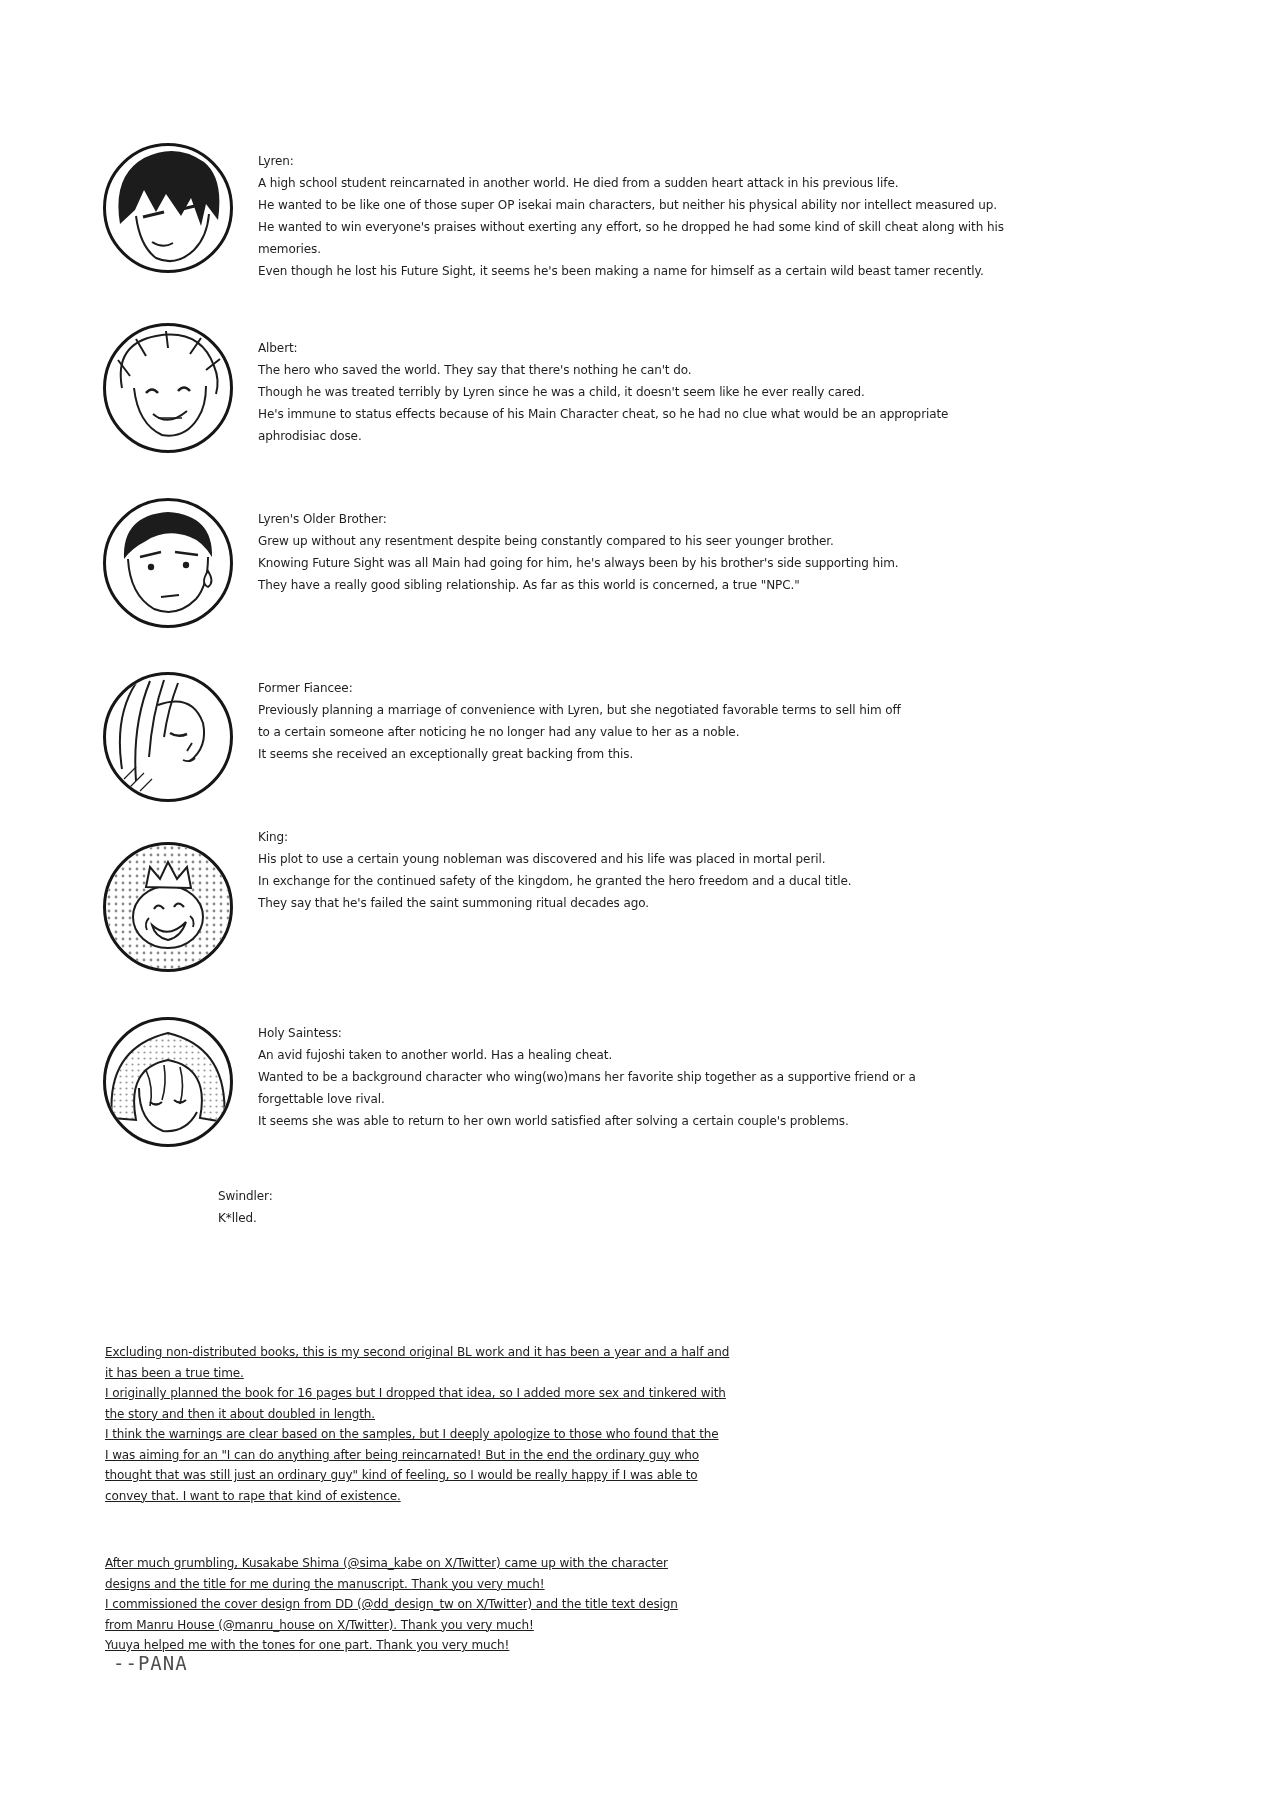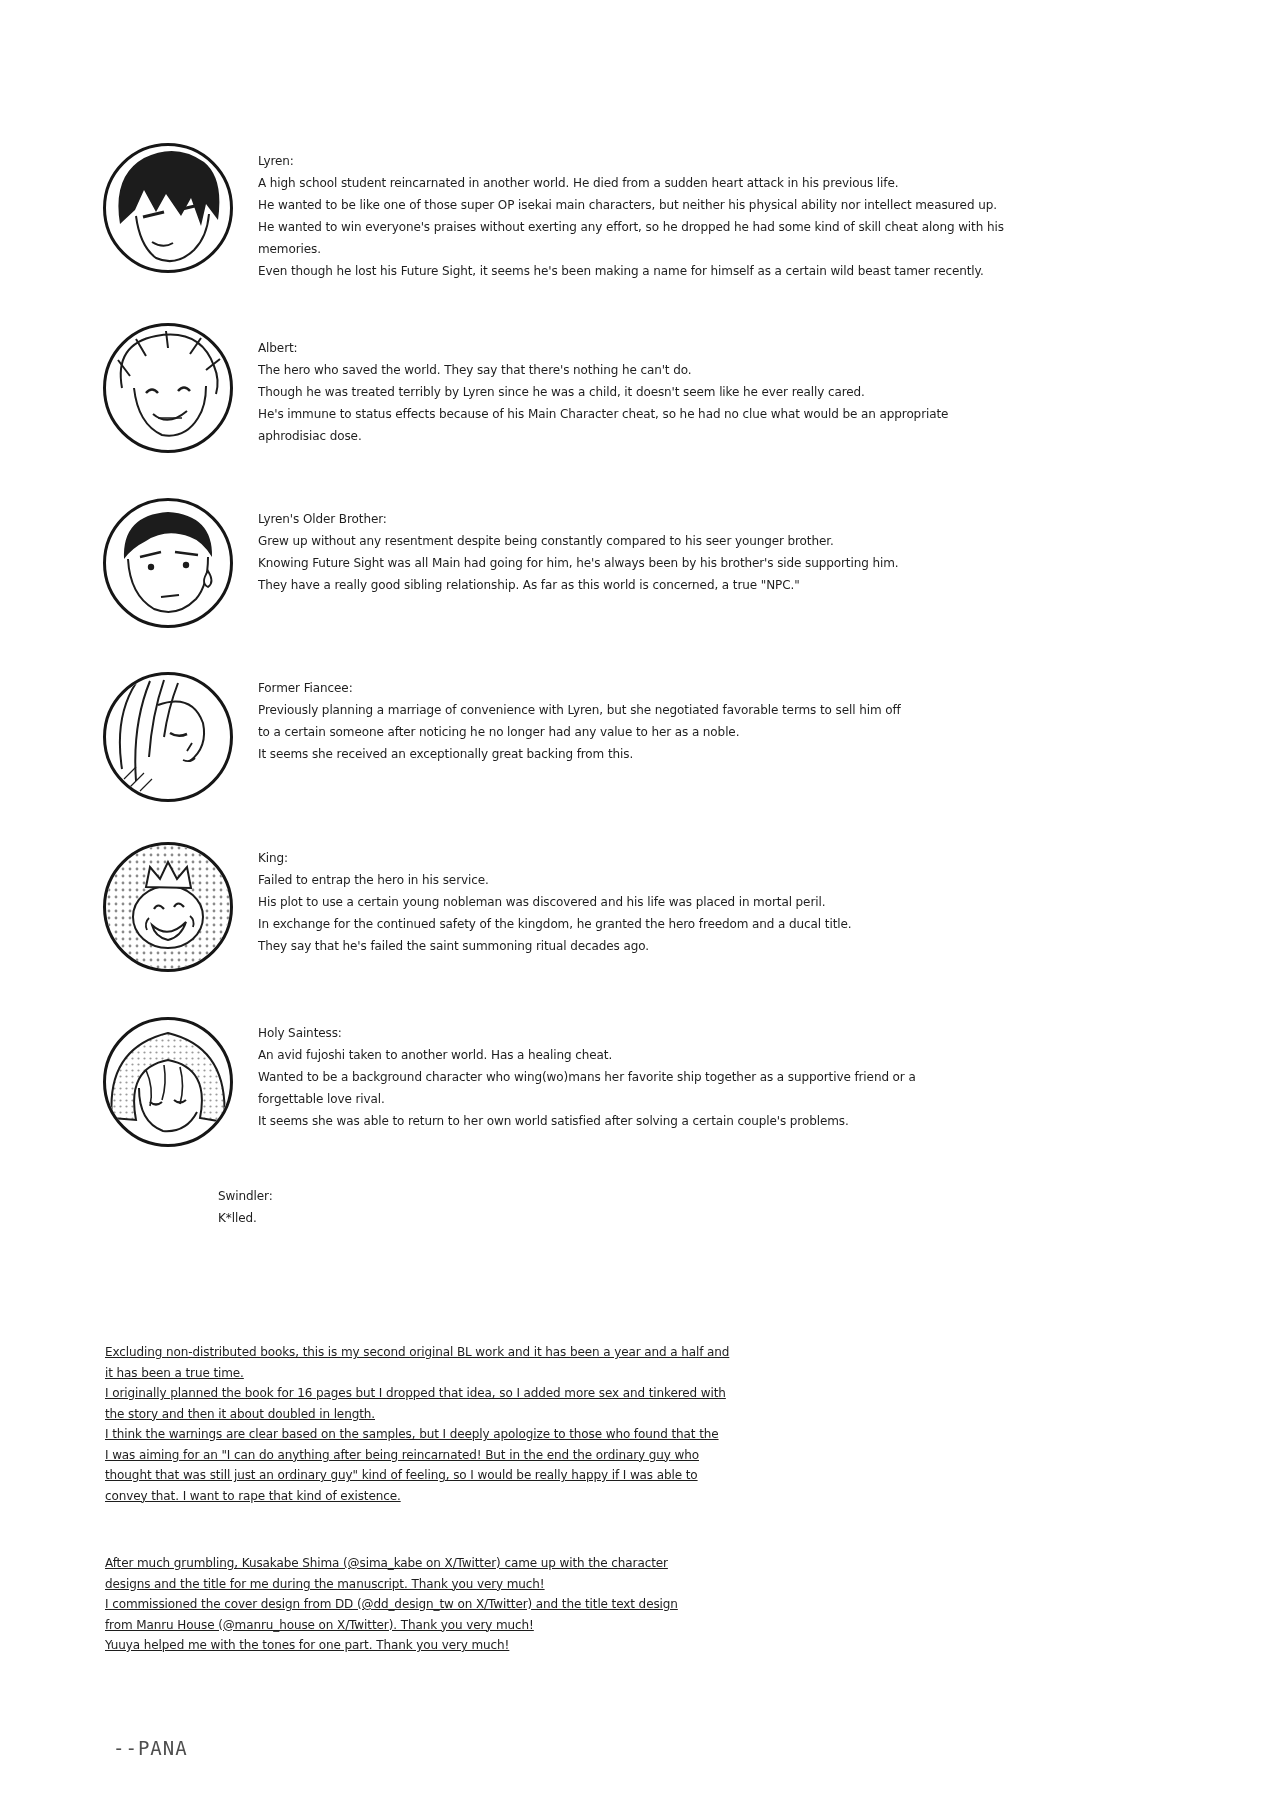--- a/index.html
+++ b/index.html
@@ -129,23 +129,22 @@
         </pattern>
       </defs>
       <rect width="124" height="124" fill="url(#htk)"></rect>
       <ellipse cx="62" cy="72" rx="35" ry="31" fill="#fff" stroke="#1c1c1c" stroke-width="2"></ellipse>
       <path d="M40 42 L44 22 L54 34 L62 17 L71 34 L81 22 L85 43 Z" fill="#fff" stroke="#1c1c1c" stroke-width="2"></path>
       <path d="M48 64 Q52 57 58 64 M68 62 Q72 55 78 62" fill="none" stroke="#1c1c1c" stroke-width="2.2"></path>
       <path d="M46 80 Q62 95 80 77 Q75 92 62 95 Q49 92 46 80 Z" fill="#fff" stroke="#1c1c1c" stroke-width="2"></path>
       <path d="M43 73 Q38 78 41 85 M84 71 Q89 75 87 82" fill="none" stroke="#1c1c1c" stroke-width="1.8"></path>
     </svg>
   </div>
-  <div class="char-text" style="left:258px;top:847px">
+  <div class="char-text" style="left:258px;top:826px">
     <div class="char-name">King:</div>
-    <div class="char-line">Failed to entrap the hero in his service.</div>
     <div class="char-line">His plot to use a certain young nobleman was discovered and his life was placed in mortal peril.</div>
     <div class="char-line">In exchange for the continued safety of the kingdom, he granted the hero freedom and a ducal title.</div>
     <div class="char-line">They say that he's failed the saint summoning ritual decades ago.</div>
   </div>
 
   <div class="portrait" style="left:103px;top:1017px">
     <svg viewBox="0 0 124 124">
       <defs>
         <pattern id="hts" width="6" height="6" patternUnits="userSpaceOnUse">
           <circle cx="2.5" cy="2.5" r="1.1" fill="#9a9a9a"></circle>
@@ -182,15 +181,15 @@
   </div>
 
   <div class="afterword" style="left:105px;top:1553px">
     <div>After much grumbling, Kusakabe Shima (@sima_kabe on X/Twitter) came up with the character</div>
     <div>designs and the title for me during the manuscript. Thank you very much!</div>
     <div>I commissioned the cover design from DD (@dd_design_tw on X/Twitter) and the title text design</div>
     <div>from Manru House (@manru_house on X/Twitter). Thank you very much!</div>
     <div>Yuuya helped me with the tones for one part. Thank you very much!</div>
   </div>
 
-  <div class="signature" style="left:113px;top:1737px">--PANA</div>
+  <div class="signature" style="left:113px;top:1652px">--PANA</div>
 
 </div>
 
 </body></html>

